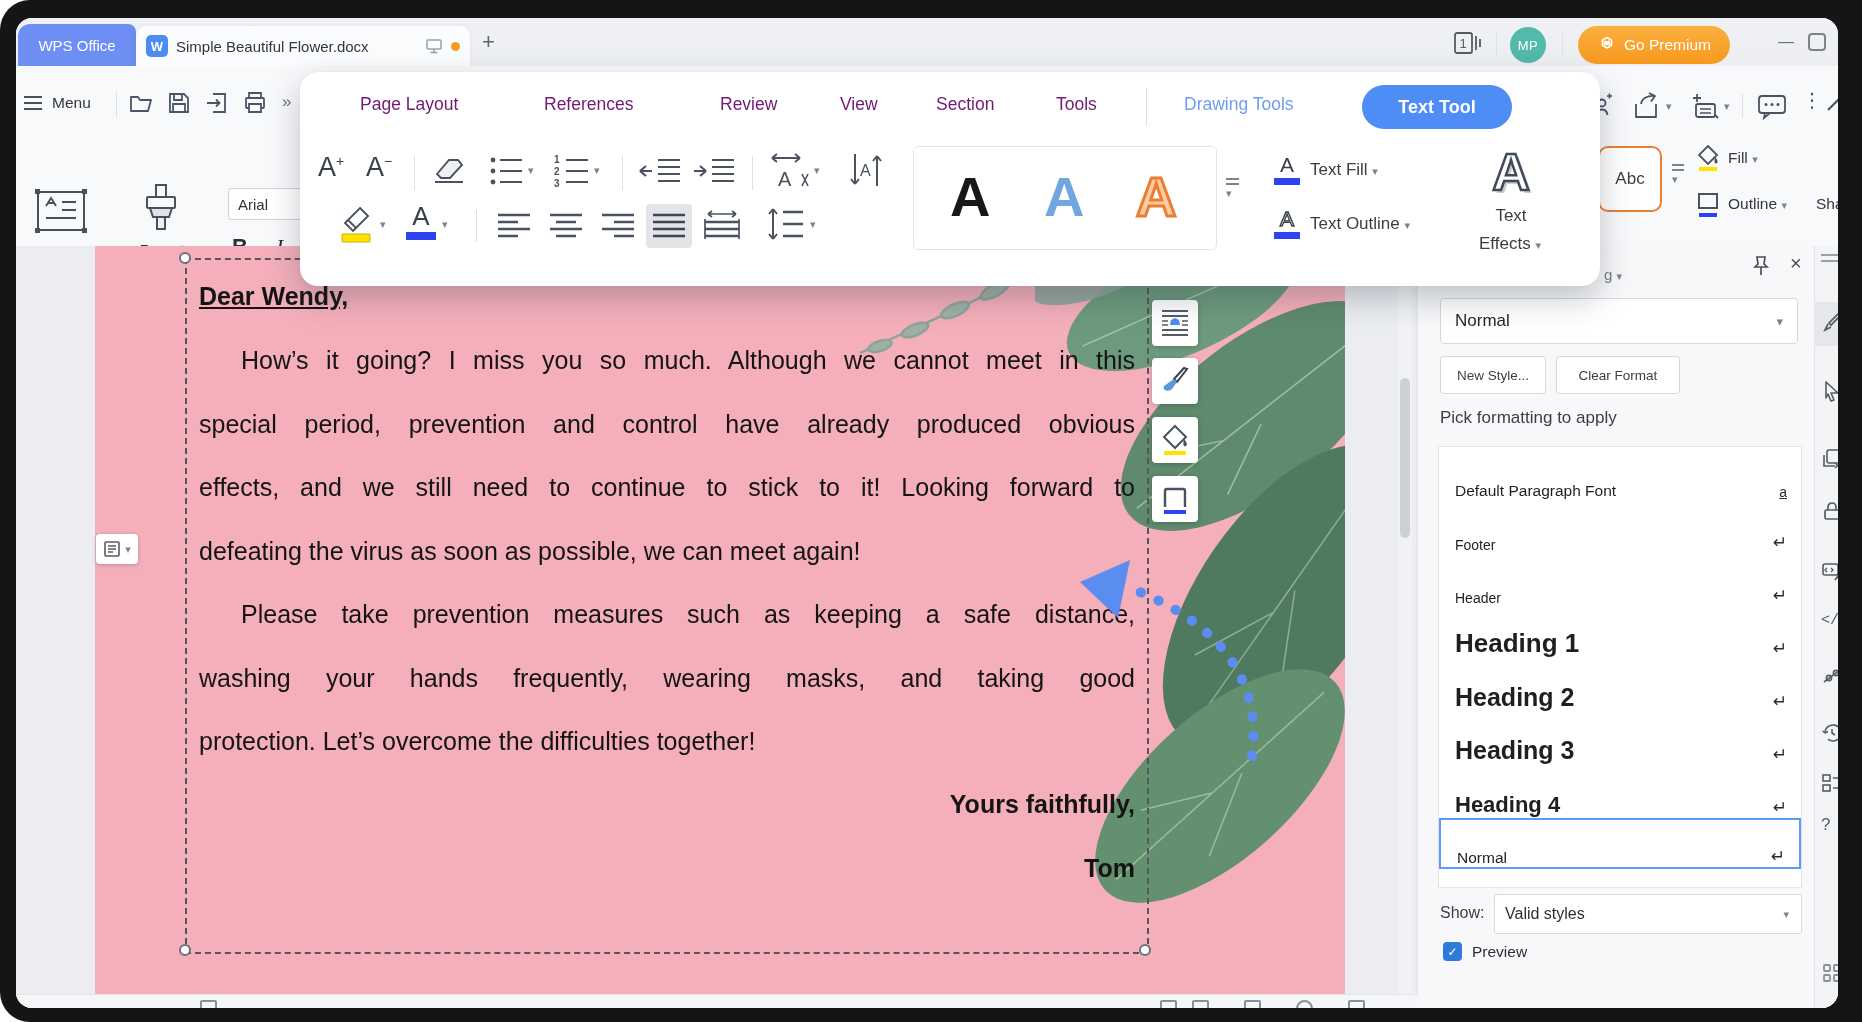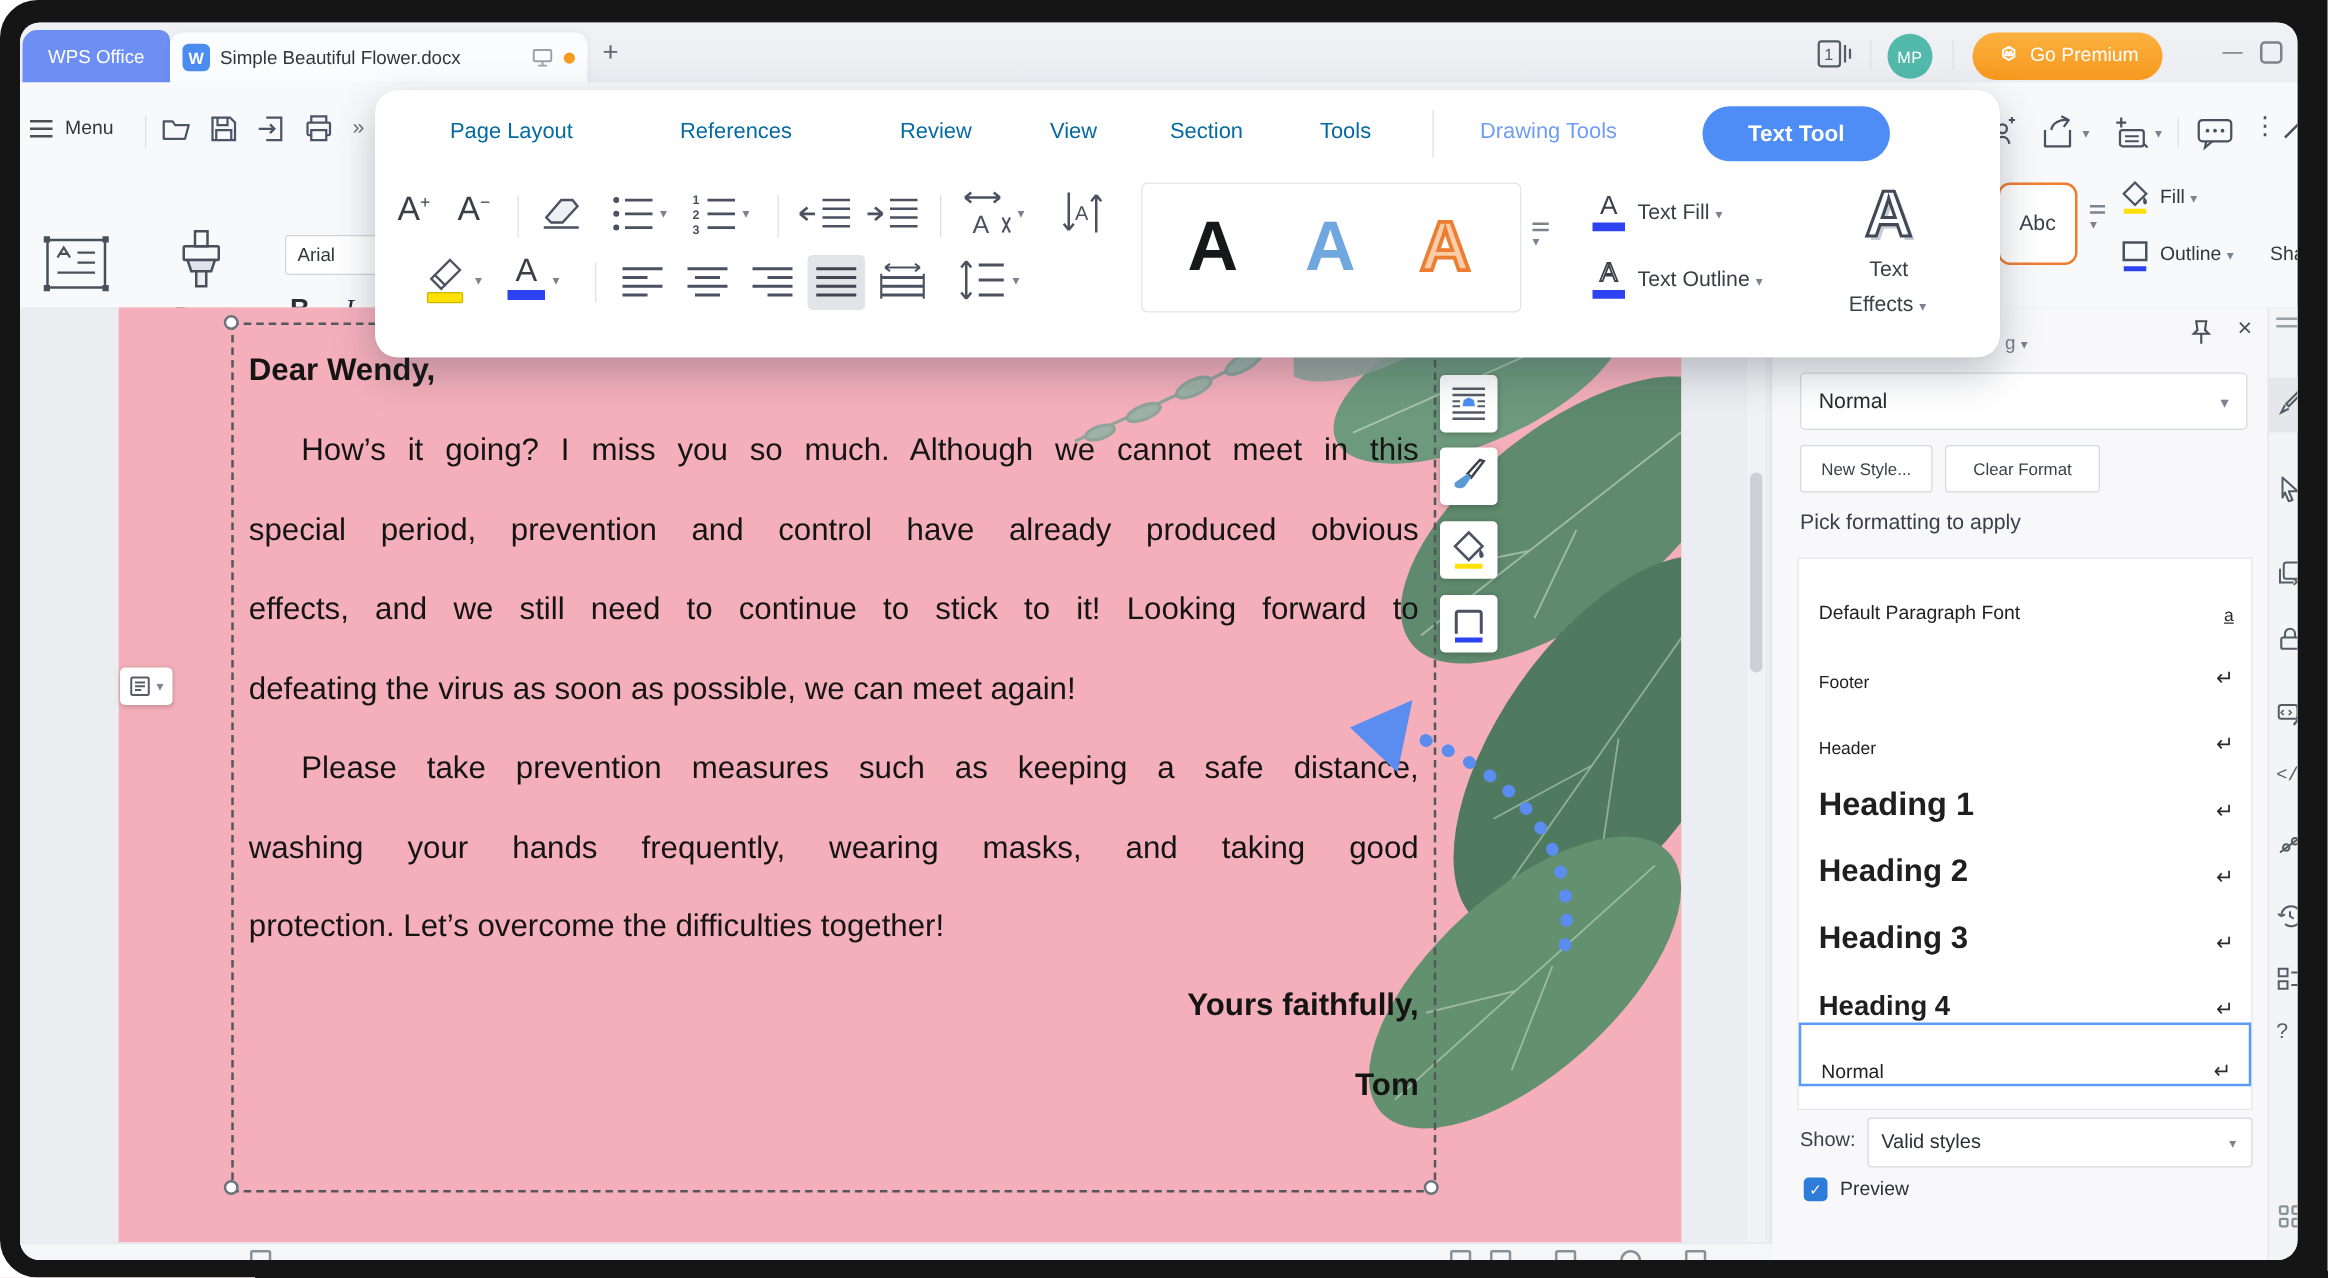--- a/index.html
+++ b/index.html
@@ -23,21 +23,21 @@
     color:#fff;font-size:15.5px;}
   #avatar{position:absolute;left:1494px;top:9px;width:36px;height:36px;border-radius:50%;background:#52B9AB;color:#fff;
     font-size:13px;display:flex;align-items:center;justify-content:center;letter-spacing:.5px;}
   
   #ribbon{position:absolute;left:0;top:48px;width:1822px;height:180px;background:#f8f9fb;border-bottom:1px solid #e4e6ea;}
   .menutxt{font-size:15.5px;color:#33363c;}
   .toollabel{font-size:14px;color:#2f3338;text-align:center;}
   
   #fpanel{position:absolute;left:284px;top:54px;width:1300px;height:214px;background:#fff;border-radius:18px;
     box-shadow:0 12px 32px rgba(40,50,70,.28),0 0 1px rgba(0,0,0,.1);z-index:40;}
-  .ptab{position:absolute;top:22px;font-size:17.5px;color:#0369a1;}
+  .ptab{position:absolute;top:22px;font-size:17.5px;color:#701a75;}
   #texttool-pill{position:absolute;left:1062px;top:13px;width:150px;height:44px;border-radius:22px;background:#4E8DF6;
     color:#fff;font-weight:bold;font-size:18px;display:flex;align-items:center;justify-content:center;}
   .dd{font-size:11px;color:#7b8290;}
   .ga{font-weight:800;font-size:56px;line-height:1;}
   
   #page{position:absolute;left:79px;top:228px;width:1250px;height:762px;background:#F4AFBA;overflow:hidden;}
   #dashbox{position:absolute;left:169px;top:240px;width:960px;height:692px;border:2px dashed #54585e;z-index:8;}
   .hdl{position:absolute;width:12px;height:12px;border-radius:50%;background:#fff;border:2px solid #6d737c;z-index:9;box-sizing:border-box;}
   #letter{position:absolute;left:169px;top:240px;width:960px;height:692px;z-index:7;}
   .ln{position:absolute;left:14px;right:10px;height:40px;font-size:25px;color:#141414;}
@@ -307,21 +307,21 @@
       </g>
     </svg>
   </div>
 
   <div id="dashbox"></div>
   <div class="hdl" style="left:163px;top:234px;"></div>
   <div class="hdl" style="left:163px;top:926px;"></div>
   <div class="hdl" style="left:1123px;top:926px;"></div>
 
   <div id="letter">
-    <div class="ln b" style="top:24px;">Dear Wendy,</div>
+    <div class="ln b" style="top:24px;text-decoration:underline;">Dear Wendy,</div>
     <div class="ln jst ind" style="top:88px;">How’s it going? I miss you so much. Although we cannot meet in this</div>
     <div class="ln jst" style="top:152px;">special period, prevention and control have already produced obvious</div>
     <div class="ln jst" style="top:215px;">effects, and we still need to continue to stick to it! Looking forward to</div>
     <div class="ln" style="top:279px;">defeating the virus as soon as possible, we can meet again!</div>
     <div class="ln jst ind" style="top:342px;">Please take prevention measures such as keeping a safe distance,</div>
     <div class="ln" style="top:469px;">protection. Let’s overcome the difficulties together!</div>
     <div class="ln jst" style="top:406px;">washing your hands frequently, wearing masks, and taking good</div>
     <div class="ln b r" style="top:596px;">Tom</div>
     <div class="ln b r" style="top:532px;">Yours faithfully,</div>
   </div>

